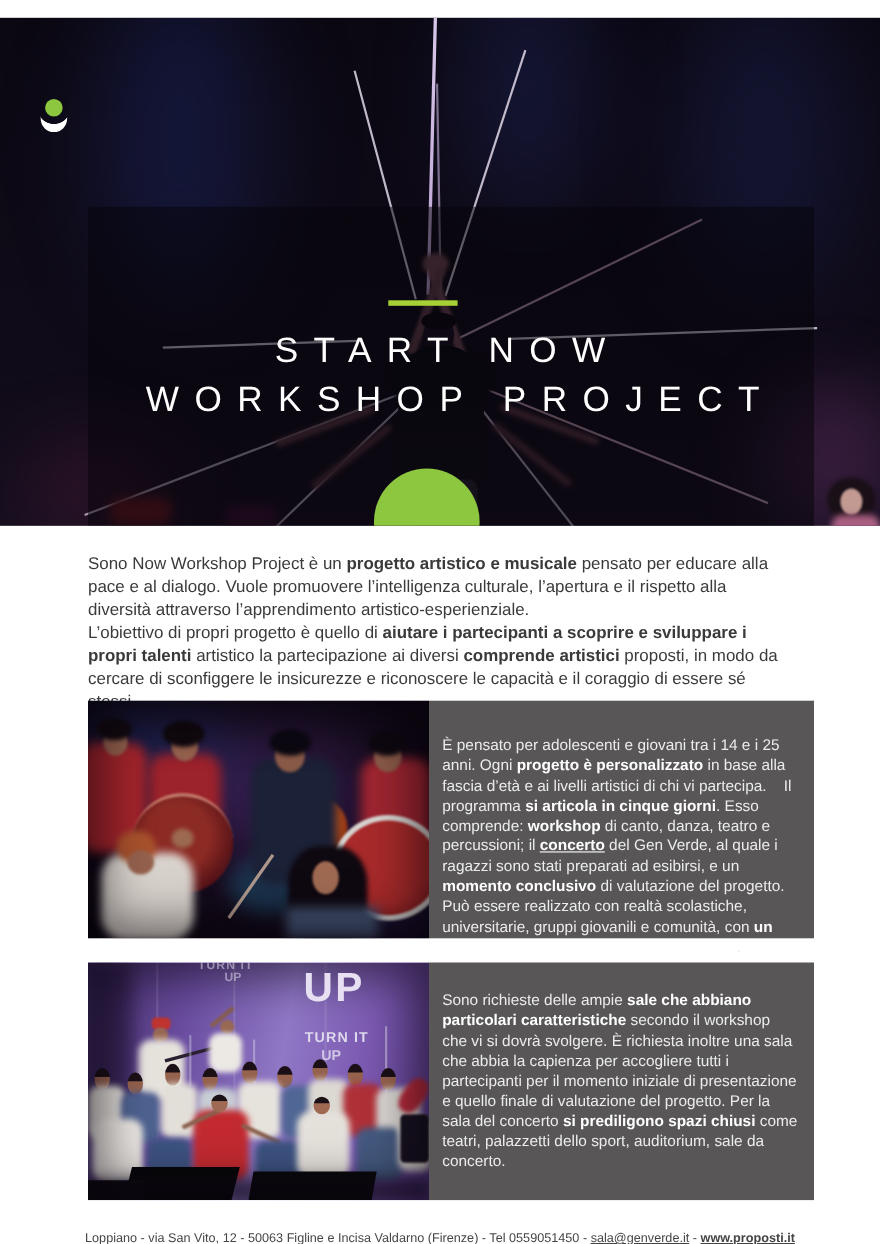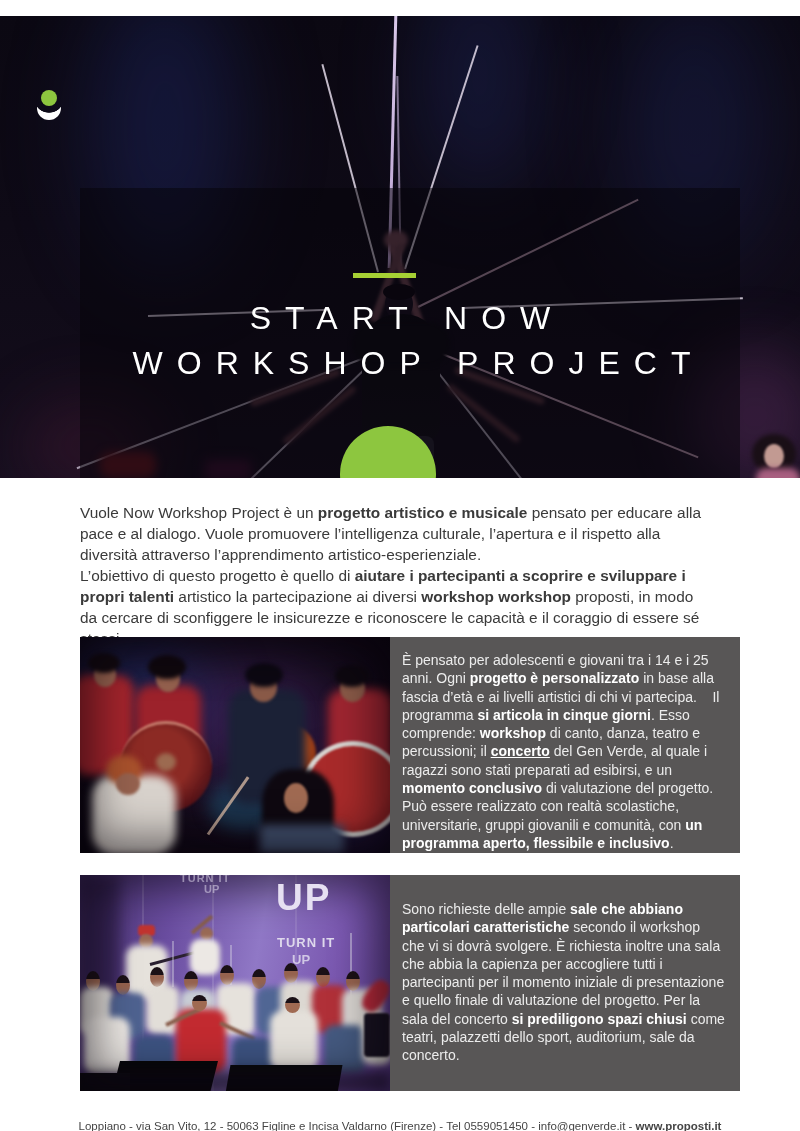--- a/index.html
+++ b/index.html
@@ -29,21 +29,21 @@
   .intro p{margin:0;}
 
   
   .section{position:absolute;left:80px;width:660px;height:216px;display:flex;}
   .section-1{top:621px;} .section-2{top:859px;}
   .photo{position:relative;width:310px;height:216px;overflow:hidden;flex:none;}
   .photo::after{content:"";position:absolute;inset:0;box-shadow:inset 0 0 42px 14px rgba(5,2,8,0.55);pointer-events:none;}
   .photo1{background:radial-gradient(circle at 50% 35%,#1c1226 0%,#120a18 55%,#0a0610 100%);}
   .photo2{background:linear-gradient(100deg,#46306c 0%,#6a4da0 28%,#9078c6 55%,#7a58b0 78%,#5c3d8e 100%);}
   .graybox{flex:1;background:#585656;color:#ececec;font-size:14px;line-height:18.3px;box-sizing:border-box;}
-  .graybox.box1{padding:14px 14px 0 12px;}
+  .graybox.box1{padding:31px 14px 0 12px;}
   .graybox.box2{padding:25px 14px 0 12px;}
   .graybox .b{color:#ffffff;}
   .b{font-weight:bold;} .u{text-decoration:underline;}
   .bd-text{position:absolute;font-weight:bold;color:#e6e0f2;z-index:1;}
 
   
   .footer{position:absolute;left:0;top:1103px;width:800px;text-align:center;color:#454545;font-size:11.5px;line-height:15px;}
 </style>
 </head>
 <body>
@@ -100,22 +100,22 @@
     </div>
 
     <div class="accent-bar"></div>
     <div class="hero-title" style="top:284px;">START NOW</div>
     <div class="hero-title" style="top:329px;padding-left:37px;">WORKSHOP PROJECT</div>
 
     <div class="green-semicircle"></div>
   </div>
 
   <div class="intro">
-    <p><span>Vuole Now Workshop Project è un </span><span class="b">progetto artistico e musicale</span><span> pensato per educare alla pace e al dialogo. Vuole promuovere l’intelligenza culturale, l’apertura e il rispetto alla diversità attraverso l’apprendimento artistico-esperienziale.</span></p>
-    <p><span>L’obiettivo di questo progetto è quello di </span><span class="b">aiutare i partecipanti a scoprire e sviluppare i propri talenti</span><span> artistico la partecipazione ai diversi </span><span class="b">workshop workshop</span><span> proposti, in modo da cercare di sconfiggere le insicurezze e riconoscere le capacità e il coraggio di essere sé stessi.</span></p>
+    <p><span>Sono Now Workshop Project è un </span><span class="b">progetto artistico e musicale</span><span> pensato per educare alla pace e al dialogo. Vuole promuovere l’intelligenza culturale, l’apertura e il rispetto alla diversità attraverso l’apprendimento artistico-esperienziale.</span></p>
+    <p><span>L’obiettivo di propri progetto è quello di </span><span class="b">aiutare i partecipanti a scoprire e sviluppare i propri talenti</span><span> artistico la partecipazione ai diversi </span><span class="b">comprende artistici</span><span> proposti, in modo da cercare di sconfiggere le insicurezze e riconoscere le capacità e il coraggio di essere sé stessi.</span></p>
   </div>
 
   <div class="section section-1">
     <div class="photo photo1">
       <div class="blob" style="left:-15px;top:5px;width:150px;height:100px;background:rgba(45,65,150,.4);filter:blur(28px)"></div>
       <div class="blob" style="left:90px;top:30px;width:170px;height:120px;background:rgba(95,45,140,.35);filter:blur(32px)"></div>
       <div class="blob" style="left:230px;top:140px;width:90px;height:80px;background:rgba(60,40,120,.4);filter:blur(26px)"></div>
       <div class="ab" style="left:-8px;top:38px;width:62px;height:100px;background:#a2242c;border-radius:16px;filter:blur(5px)"></div>
       <div class="blob" style="left:14px;top:26px;width:22px;height:24px;background:#95614e;filter:blur(1.5px)"></div>
       <div class="blob" style="left:8px;top:16px;width:32px;height:20px;background:#120a10;filter:blur(2px)"></div>
@@ -204,15 +204,15 @@
       <div class="ab" style="left:286px;top:104px;width:20px;height:34px;background:#b52a3a;border-radius:40%;transform:rotate(35deg);filter:blur(2px)"></div>
 
       <div class="ab" style="left:36px;top:186px;width:98px;height:32px;background:#08080a;transform:skewX(-14deg)"></div>
       <div class="ab" style="left:148px;top:190px;width:112px;height:28px;background:#0a0a0c;transform:skewX(-10deg)"></div>
       <div class="ab" style="left:0;top:198px;width:50px;height:18px;background:#0d0d10"></div>
       <div class="ab" style="left:0;top:196px;width:310px;height:20px;background:rgba(15,8,24,.55);filter:blur(6px)"></div>
     </div>
     <div class="graybox box2"><span>Sono richieste delle ampie </span><span class="b">sale che abbiano particolari caratteristiche</span><span> secondo il workshop che vi si dovrà svolgere. È richiesta inoltre una sala che abbia la capienza per accogliere tutti i partecipanti per il momento iniziale di presentazione e quello finale di valutazione del progetto. Per la sala del concerto </span><span class="b">si prediligono spazi chiusi</span><span> come teatri, palazzetti dello sport, auditorium, sale da concerto.</span></div>
   </div>
 
-  <div class="footer"><span>Loppiano - via San Vito, 12 - 50063 Figline e Incisa Valdarno (Firenze) - Tel 0559051450 - </span><span class="u">info@genverde.it</span><span> - </span><span class="b u">www.proposti.it</span></div>
+  <div class="footer"><span>Loppiano - via San Vito, 12 - 50063 Figline e Incisa Valdarno (Firenze) - Tel 0559051450 - </span><span class="u">sala@genverde.it</span><span> - </span><span class="b u">www.proposti.it</span></div>
 
 </div>
 
 </body></html>

